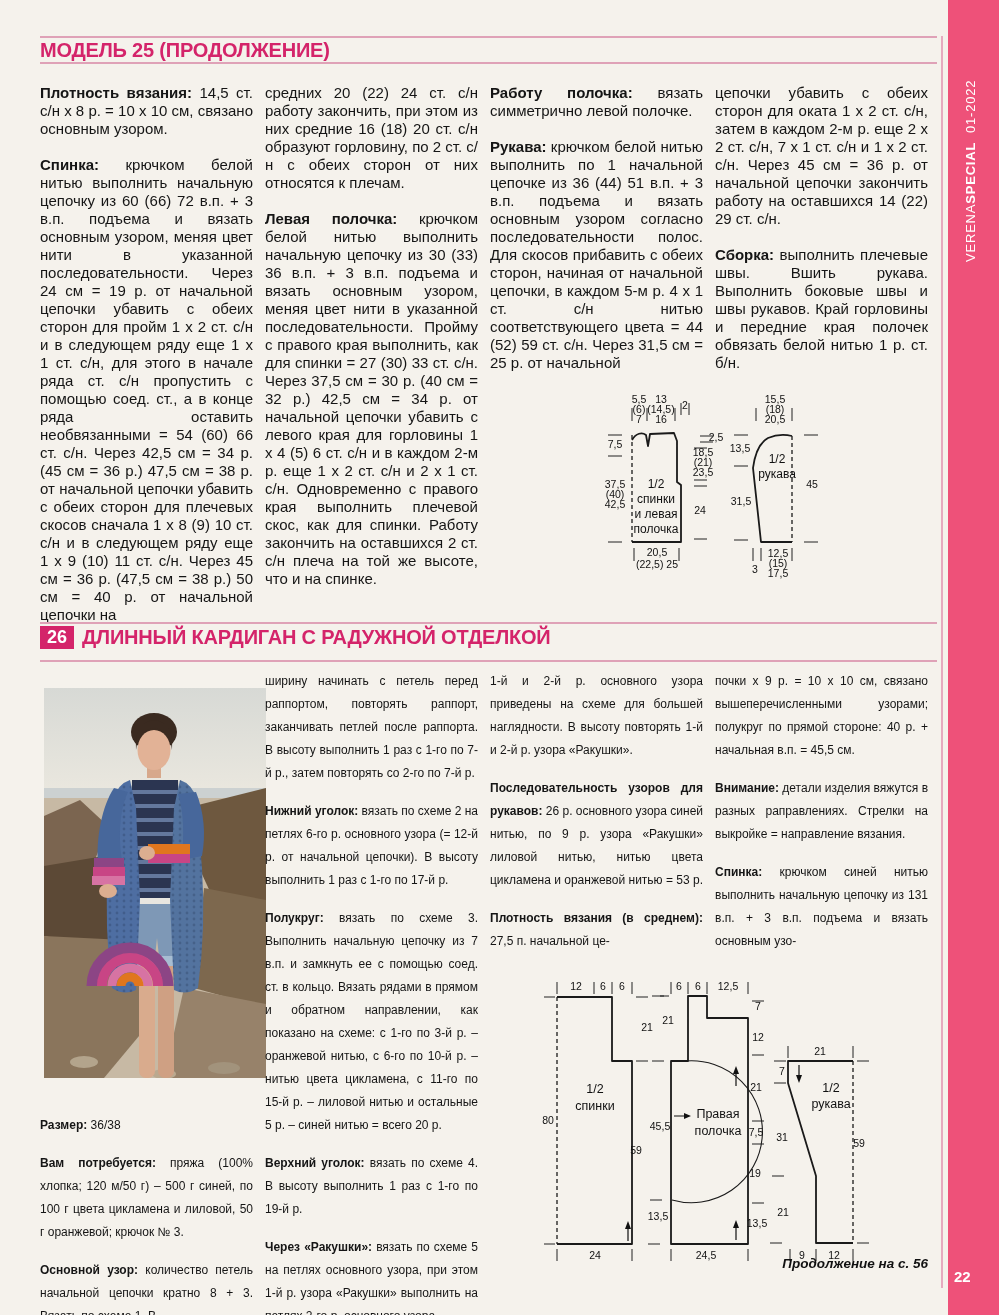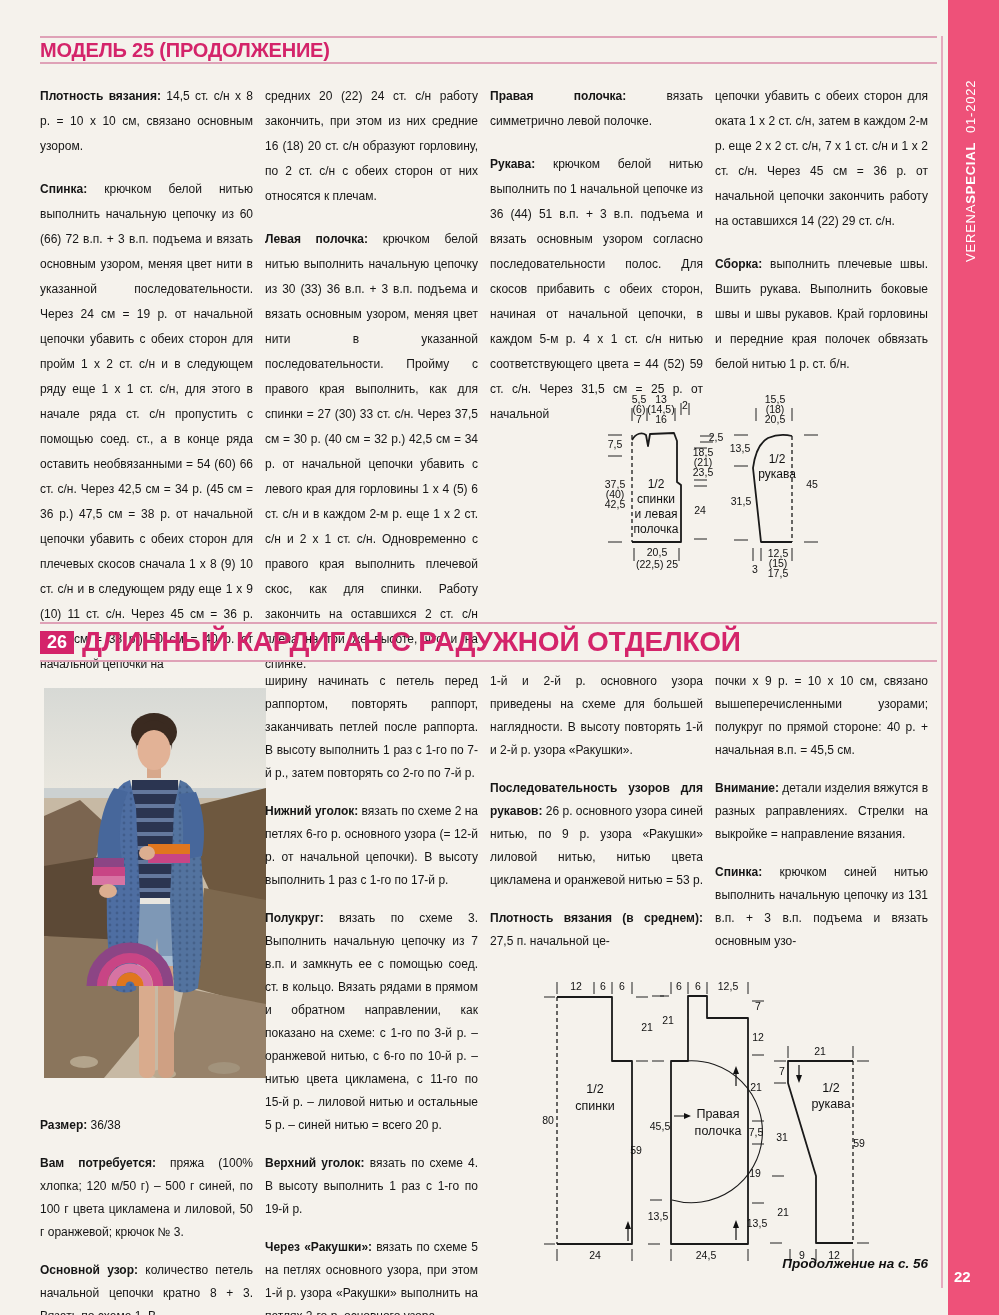--- a/index.html
+++ b/index.html
@@ -4,23 +4,23 @@
 <style>
   html,body{margin:0;padding:0}
   body{width:999px;height:1315px;position:relative;background:#f5f2ec;overflow:hidden;
        font-family:"Liberation Sans",sans-serif;color:#151515}
   .rule{position:absolute;left:40px;width:897px;height:2px;background:#dfa2b7}
   .edge-line{position:absolute;left:941px;top:36px;height:1252px;width:2px;background:#e6aabf}
   .h1{position:absolute;left:40px;top:39px;font-size:20px;font-weight:700;color:#d4246a;letter-spacing:-.2px}
   .s2head{position:absolute;left:40px;top:626px;display:flex;align-items:center;gap:8px}
   .numbox{display:inline-block;background:#d4246a;color:#fff;font-size:18px;font-weight:700;
           padding:2px 7px 3px;line-height:1}
-  .s2title{font-size:28px;font-weight:700;color:#d4246a;letter-spacing:-.2px}
+  .s2title{font-size:20px;font-weight:700;color:#d4246a;letter-spacing:-.2px}
   .col{position:absolute;width:213px;text-align:justify;hyphens:auto}
-  .s1 .col{font-size:12px;line-height:25px}
+  .s1 .col{font-size:15px;line-height:18px}
   .s2 .col{font-size:12px;line-height:23px}
   .para{margin:0 0 18px}
   .s2 .para{margin:0 0 15px}
   .para b{font-weight:700}
   .c1{left:40px}.c2{left:265px}.c3{left:490px}.c4{left:715px}
   .schem{position:absolute}
   .schem .ln{fill:none;stroke:#1a1a1a;stroke-width:1.8;stroke-linejoin:round}
   .schem .thin{stroke-width:1.1}
   .schem .dash{fill:none;stroke:#1a1a1a;stroke-width:1.3;stroke-dasharray:4 3}
   .schem .tick{fill:none;stroke:#222;stroke-width:1}
@@ -51,21 +51,21 @@
 
     <div class="col c1" style="top:84px">
         <p class="para"><b>Плотность вязания: </b>14,5 ст. с/н х 8 р. = 10 х 10 см, связано основным узором.</p>
         <p class="para"><b>Спинка: </b>крючком белой нитью выполнить начальную цепочку из 60 (66) 72 в.п. + 3 в.п. подъема и вязать основным узором, меняя цвет нити в указанной последовательности. Через 24 см = 19 р. от начальной цепочки убавить с обеих сторон для пройм 1 х 2 ст. с/н и в следующем ряду еще 1 х 1 ст. с/н, для этого в начале ряда ст. с/н пропустить с помощью соед. ст., а в конце ряда оставить необвязанными = 54 (60) 66 ст. с/н. Через 42,5 см = 34 р. (45 см = 36 р.) 47,5 см = 38 р. от начальной цепочки убавить с обеих сторон для плечевых скосов сначала 1 х 8 (9) 10 ст. с/н и в следующем ряду еще 1 х 9 (10) 11 ст. с/н. Через 45 см = 36 р. (47,5 см = 38 р.) 50 см = 40 р. от начальной цепочки на</p>
       </div>
     <div class="col c2" style="top:84px">
         <p class="para">средних 20 (22) 24 ст. с/н работу закончить, при этом из них средние 16 (18) 20 ст. с/н образуют горловину, по 2 ст. с/н с обеих сторон от них относятся к плечам.</p>
         <p class="para"><b>Левая полочка: </b>крючком белой нитью выполнить начальную цепочку из 30 (33) 36 в.п. + 3 в.п. подъема и вязать основным узором, меняя цвет нити в указанной последовательности. Пройму с правого края выполнить, как для спинки = 27 (30) 33 ст. с/н. Через 37,5 см = 30 р. (40 см = 32 р.) 42,5 см = 34 р. от начальной цепочки убавить с левого края для горловины 1 х 4 (5) 6 ст. с/н и в каждом 2-м р. еще 1 х 2 ст. с/н и 2 х 1 ст. с/н. Одновременно с правого края выполнить плечевой скос, как для спинки. Работу закончить на оставшихся 2 ст. с/н плеча на той же высоте, что и на спинке.</p>
       </div>
     <div class="col c3" style="top:84px">
-        <p class="para"><b>Правая полочка: </b>вязать симметрично левой полочке.</p>
+        <p class="para"><b>Работу полочка: </b>вязать симметрично левой полочке.</p>
         <p class="para"><b>Рукава: </b>крючком белой нитью выполнить по 1 начальной цепочке из 36 (44) 51 в.п. + 3 в.п. подъема и вязать основным узором согласно последовательности полос. Для скосов прибавить с обеих сторон, начиная от начальной цепочки, в каждом 5-м р. 4 х 1 ст. с/н нитью соответствующего цвета = 44 (52) 59 ст. с/н. Через 31,5 см = 25 р. от начальной</p>
       </div>
     <div class="col c4" style="top:84px">
         <p class="para">цепочки убавить с обеих сторон для оката 1 х 2 ст. с/н, затем в каждом 2-м р. еще 2 х 2 ст. с/н, 7 х 1 ст. с/н и 1 х 2 ст. с/н. Через 45 см = 36 р. от начальной цепочки закончить работу на оставшихся 14 (22) 29 ст. с/н.</p>
         <p class="para"><b>Сборка: </b>выполнить плечевые швы. Вшить рукава. Выполнить боковые швы и швы рукавов. Край горловины и передние края полочек обвязать белой нитью 1 р. ст. б/н.</p>
       </div>
 
     <svg class="schem" style="left:590px;top:388px" width="340" height="220" viewBox="0 0 340 220">
       <g class="ln">
         <path d="M42,52 C46,45 52,44 56,47 L58,58 L60,46 L84,45 L87,53 L87,94 L91,97 L91,154 L42,154"></path>

